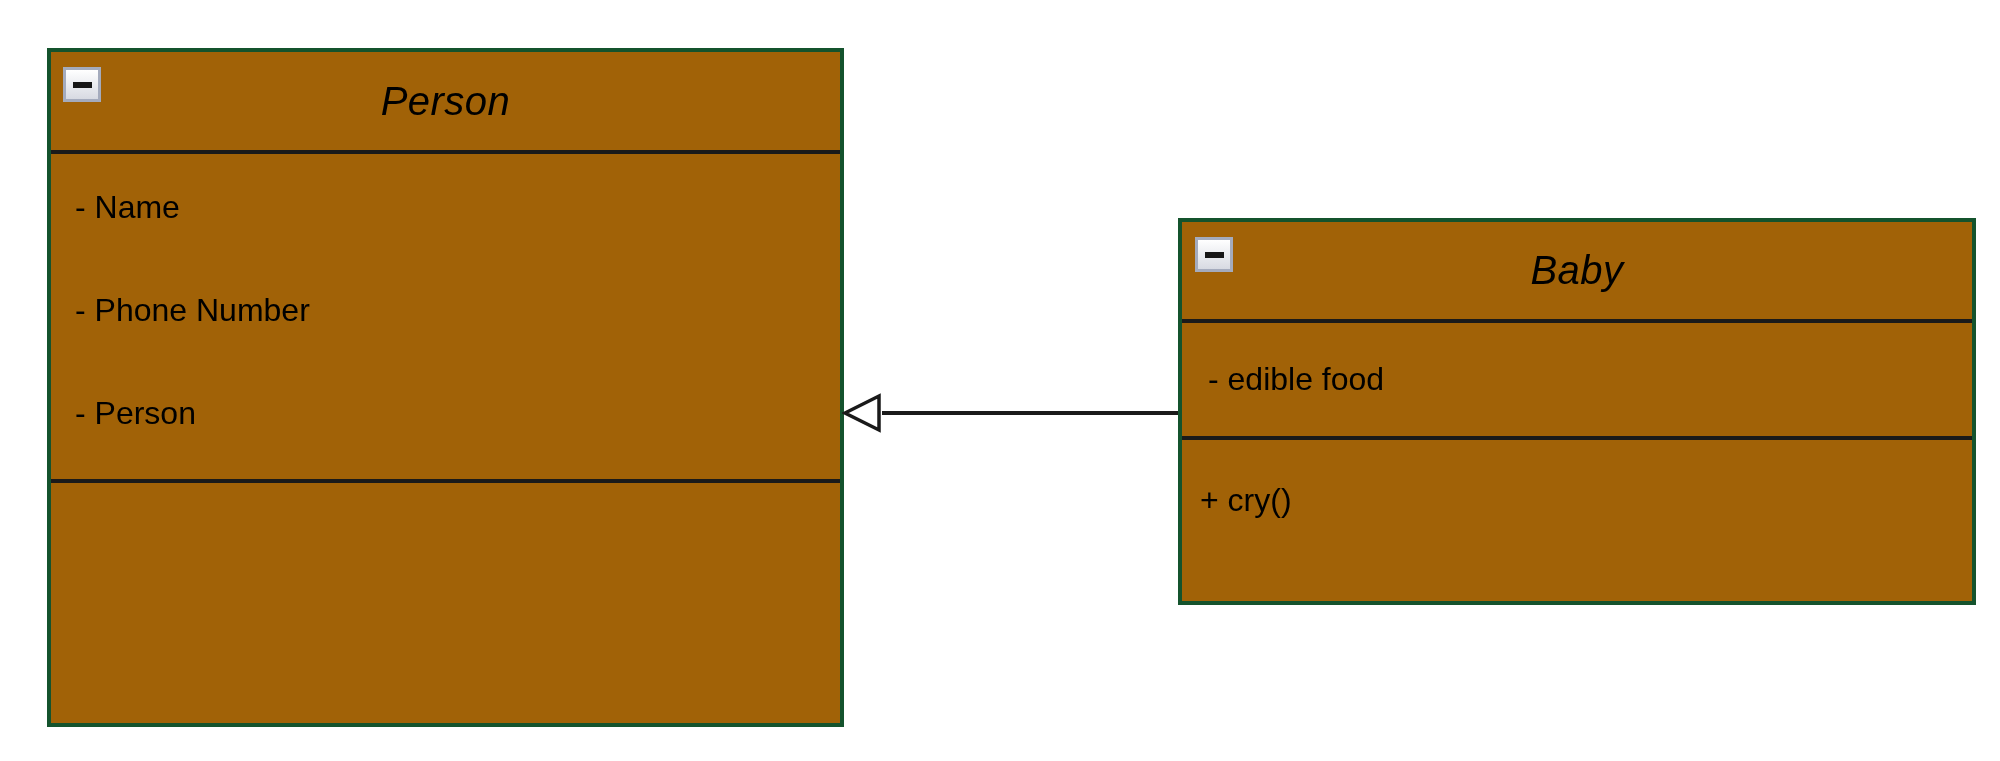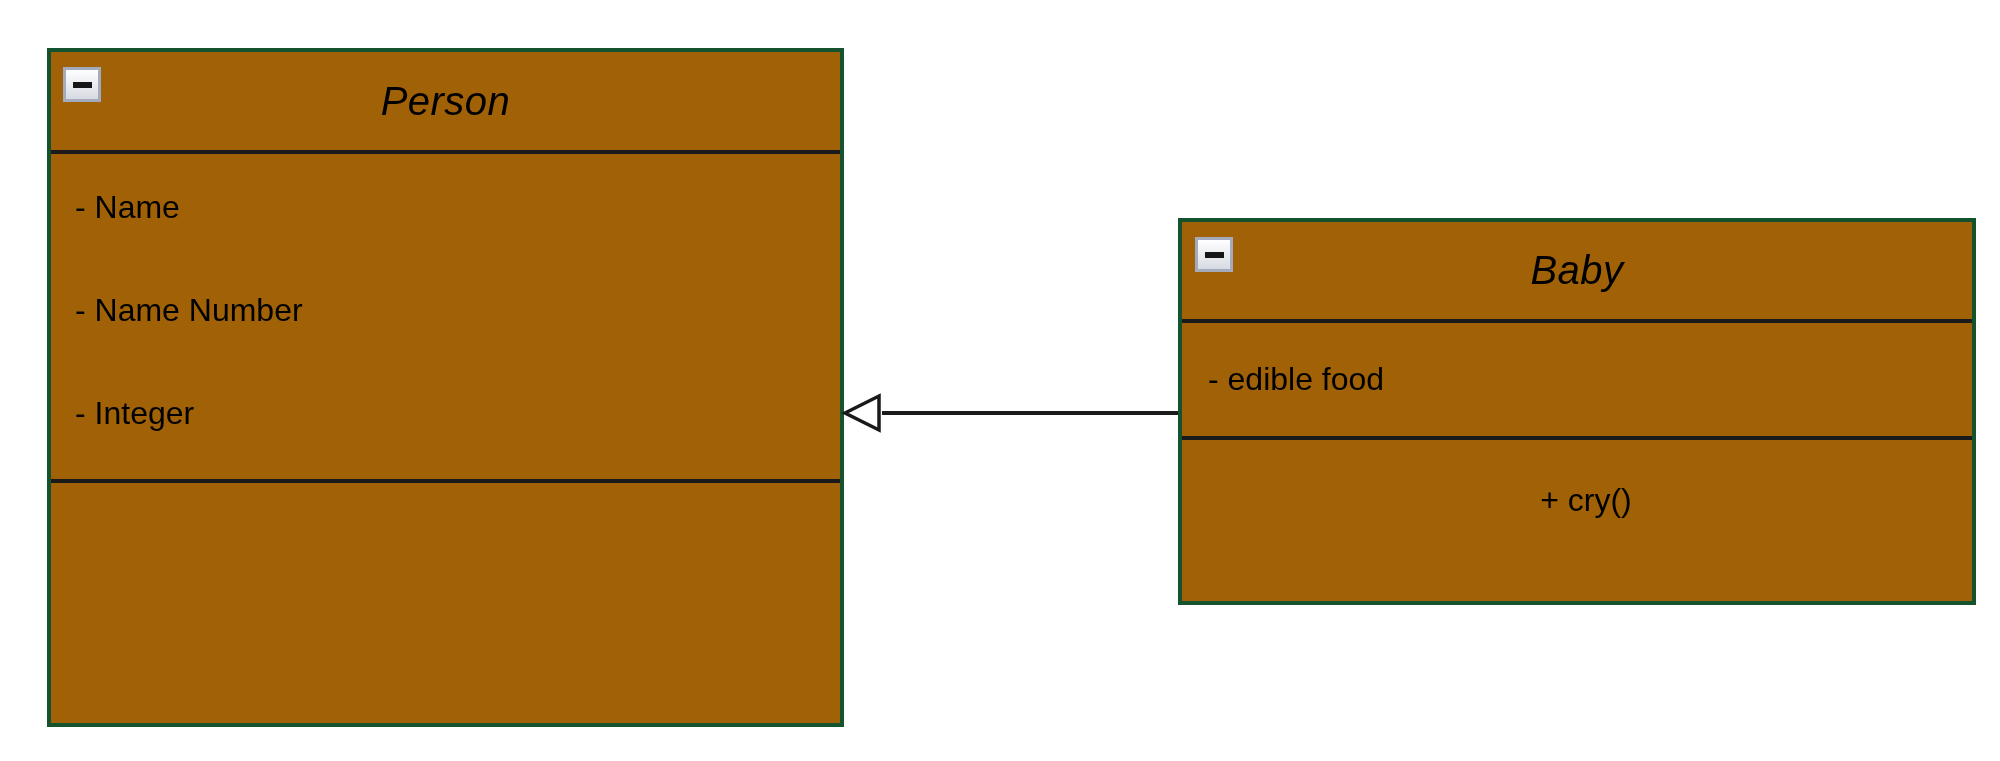--- a/index.html
+++ b/index.html
@@ -83,21 +83,21 @@
     align-items: center;
   }
 
   .baby .attrs {
     height: 117px;
     border-bottom: 4px solid #1a1a1a;
     padding-left: 26px;
     display: flex;
     align-items: center;
   }
-  .baby .methods { padding: 42px 0 0 18px; text-align: center; }
+  .baby .methods { padding: 42px 0 0 18px; }
 
   .member { font-size: 32px; }
 
   .gen-line {
     position: absolute;
     left: 882px;
     top: 411px;
     width: 296px;
     height: 4px;
     background: #1a1a1a;
@@ -117,22 +117,22 @@
 
   <div class="uml-class person">
     <div class="title-bar">
       <button class="collapse-btn">
         <span class="minus-glyph"></span>
       </button>
       <span class="class-name">Person</span>
     </div>
     <div class="compartment attrs">
       <div class="member">- Name</div>
-      <div class="member">- Name Number</div>
-      <div class="member">- Integer</div>
+      <div class="member">- Phone Number</div>
+      <div class="member">- Person</div>
     </div>
   </div>
 
   <div class="uml-class baby">
     <div class="title-bar">
       <button class="collapse-btn">
         <span class="minus-glyph"></span>
       </button>
       <span class="class-name">Baby</span>
     </div>

